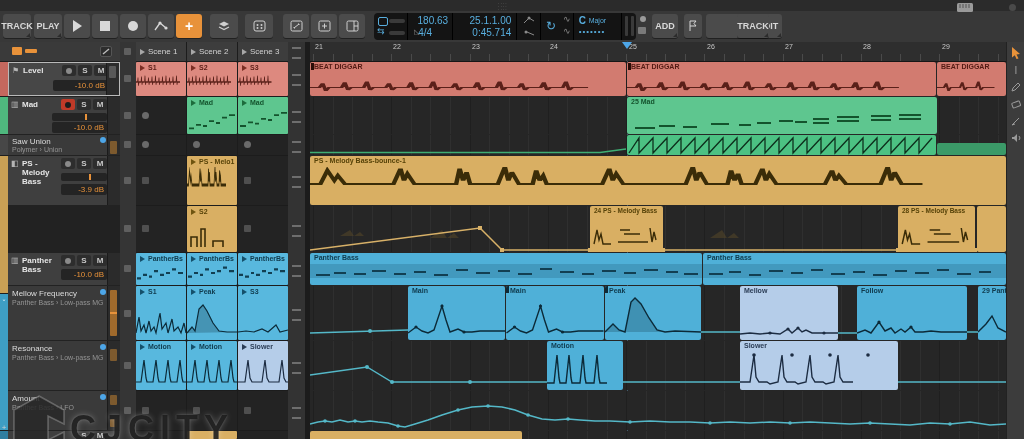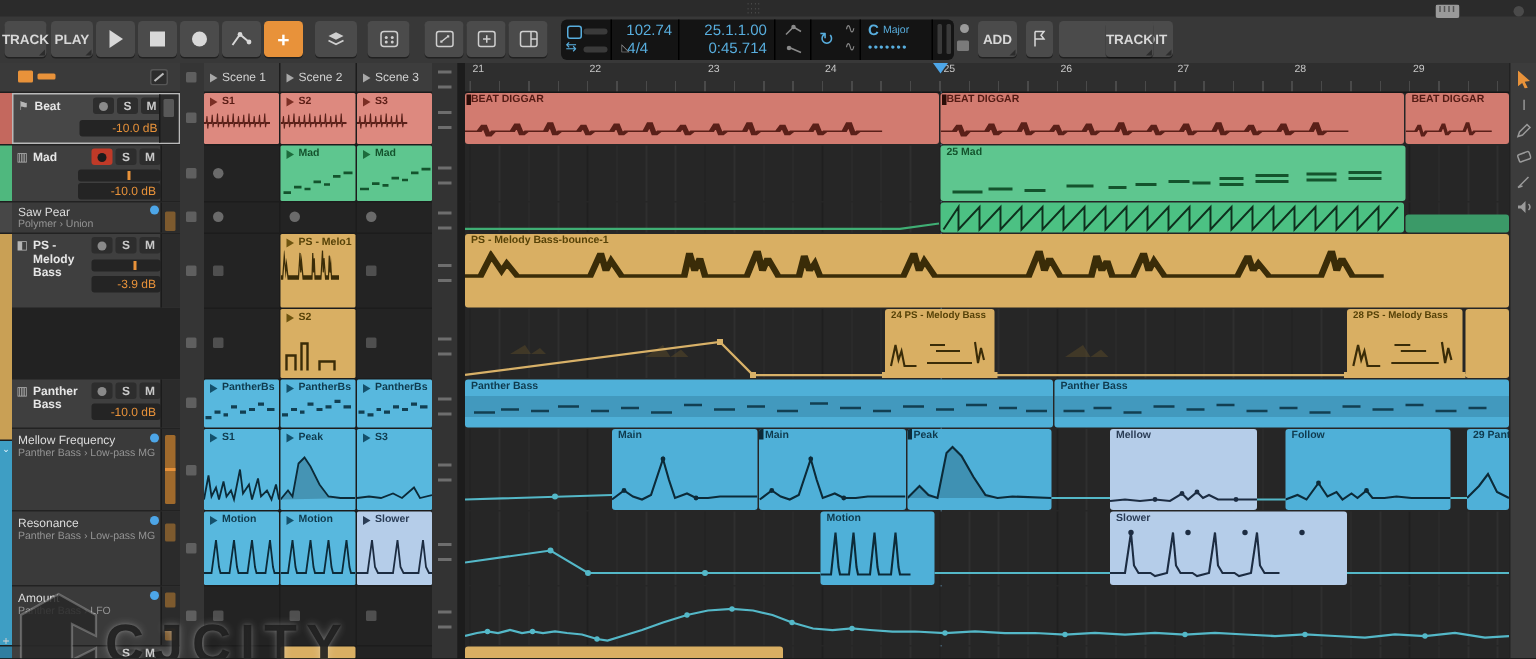--- a/index.html
+++ b/index.html
@@ -150,21 +150,21 @@
     <div class="r" style="left:498px;top:-9px;color:#7a7a7a;font-size:5px;letter-spacing:1px;line-height:3px;">∙∙∙∙<br>∙∙∙∙<br>∙∙∙∙</div>
 
     <div class="transport">
       <div class="tcell" style="width:38px;">
         <div class="r" style="left:4px;top:4px;width:8px;height:7px;border:1px solid #58aede;border-radius:2px;"></div>
         <div class="r" style="left:15px;top:6px;width:16px;height:4px;background:#3a3a3a;border-radius:2px;"></div>
         <div class="r blue" style="left:3px;top:13px;font-size:9px;">⇆</div>
         <div class="r" style="left:15px;top:18px;width:16px;height:4px;background:#3a3a3a;border-radius:2px;"></div>
       </div>
       <div class="tcell" style="width:50px;">
-        <div class="r blue tnum" style="right:4px;top:1px;">102.74</div>
+        <div class="r blue tnum" style="right:4px;top:1px;">180.63</div>
         <div class="r tsmall" style="left:6px;top:15px;">◺</div>
         <div class="r blue tnum" style="right:20px;top:13px;">4/4</div>
       </div>
       <div class="tcell" style="width:72px;">
         <div class="r blue tnum" style="right:5px;top:1px;">25.1.1.00</div>
         <div class="r blue tnum" style="right:5px;top:13px;">0:45.714</div>
       </div>
       <div class="tcell" style="width:26px;">
         <svg class="r" style="left:6px;top:3px;" width="13" height="9" viewBox="0 0 13 9">
             <path d="M1 7 L6 2 L11 5" stroke="#8a8a8a" fill="none"></path>
@@ -227,21 +227,21 @@
         <div class="r" style="left:4px;top:5px;width:10px;height:8px;background:#e8923a;border-radius:1px;"></div>
         <div class="r" style="left:17px;top:7px;width:12px;height:4px;background:#e8923a;border-radius:1px;"></div>
         <svg class="r" style="left:92px;top:4px;" width="12" height="11" viewBox="0 0 12 11">
             <rect x="0.5" y="0.5" width="11" height="10" rx="1.5" fill="#2d2d2d" stroke="#555"></rect>
             <path d="M3 8 L9 3" stroke="#bbb" stroke-width="1.4"></path>
           </svg>
       </div>
 
       <div class="trackhdr" style="top:20px;height:34px;border:1px solid #b9b9b9;background:#474747;">
         <span class="r tglyph" style="left:3px;top:3px;">⚑</span>
-        <span class="r tname" style="left:14px;top:3px;">Beat</span>
+        <span class="r tname" style="left:14px;top:3px;">Level</span>
         <div class="recdot" style="left:53px;top:2px;">
             <i></i>
           </div>
         <div class="smbtn" style="left:69px;top:2px;">S</div>
         <div class="smbtn" style="left:85px;top:2px;">M</div>
         <div class="valbox" style="left:44px;top:17px;width:55px;height:11px;">-10.0 dB</div>
         <div class="meterstrip">
             <div class="meterthumb" style="top:3px;height:12px;background:#585858;"></div>
           </div>
       </div>
@@ -255,21 +255,21 @@
         <div class="smbtn" style="left:69px;top:2px;">S</div>
         <div class="smbtn" style="left:85px;top:2px;">M</div>
         <div class="sliderbox" style="left:44px;top:16px;width:55px;height:8px;">
             <i style="left:33px;"></i>
           </div>
         <div class="valbox" style="left:44px;top:25px;width:55px;height:11px;">-10.0 dB</div>
         <div class="meterstrip"></div>
       </div>
 
       <div class="trackhdr" style="top:93px;height:20px;background:#3a3a3a;">
-        <span class="r tname" style="left:4px;top:2px;font-weight:normal;color:#dcdcdc;">Saw Pear</span>
+        <span class="r tname" style="left:4px;top:2px;font-weight:normal;color:#dcdcdc;">Saw Union</span>
         <span class="r tsub" style="left:4px;top:11px;">Polymer › Union</span>
         <div class="bluedot" style="right:14px;top:2px;"></div>
         <div class="meterstrip">
             <div class="meterthumb" style="top:6px;height:13px;"></div>
           </div>
       </div>
 
       <div class="trackhdr" style="top:114px;height:49px;">
         <span class="r tglyph" style="left:3px;top:3px;">◧</span>
         <span class="r tname" style="left:14px;top:3px;width:36px;display:inline-block;">PS - Melody Bass</span>

